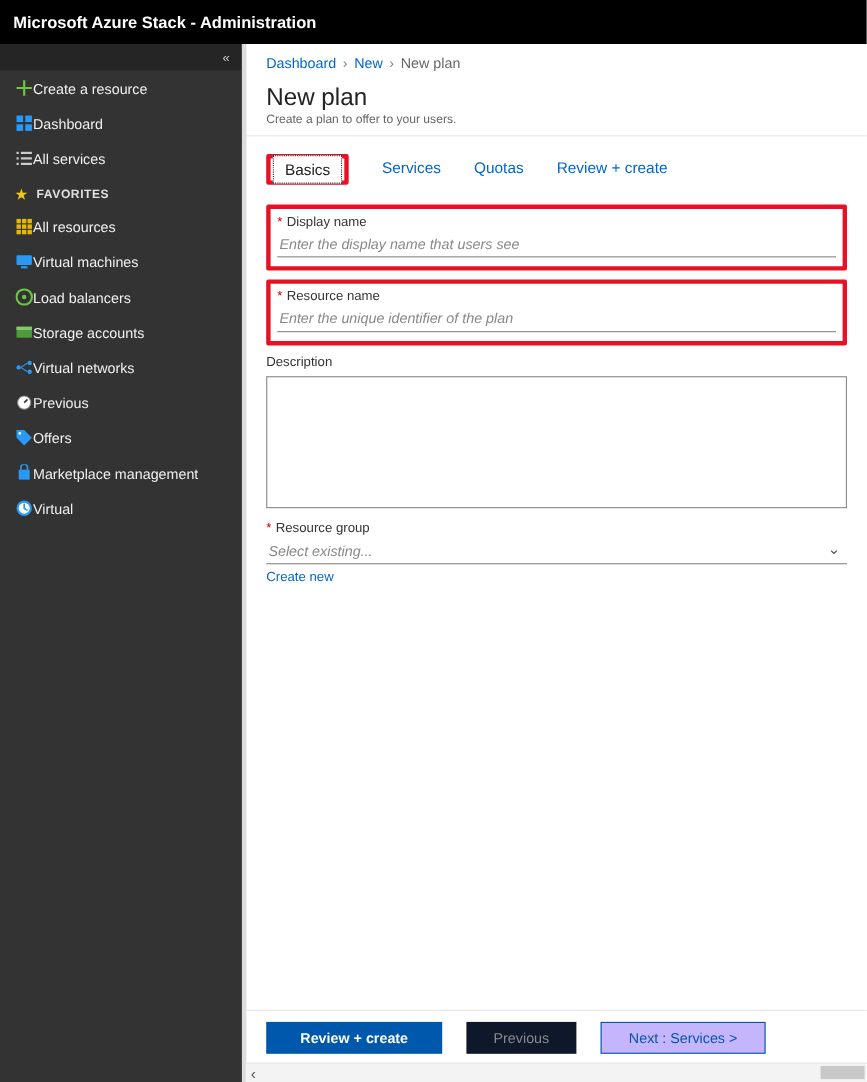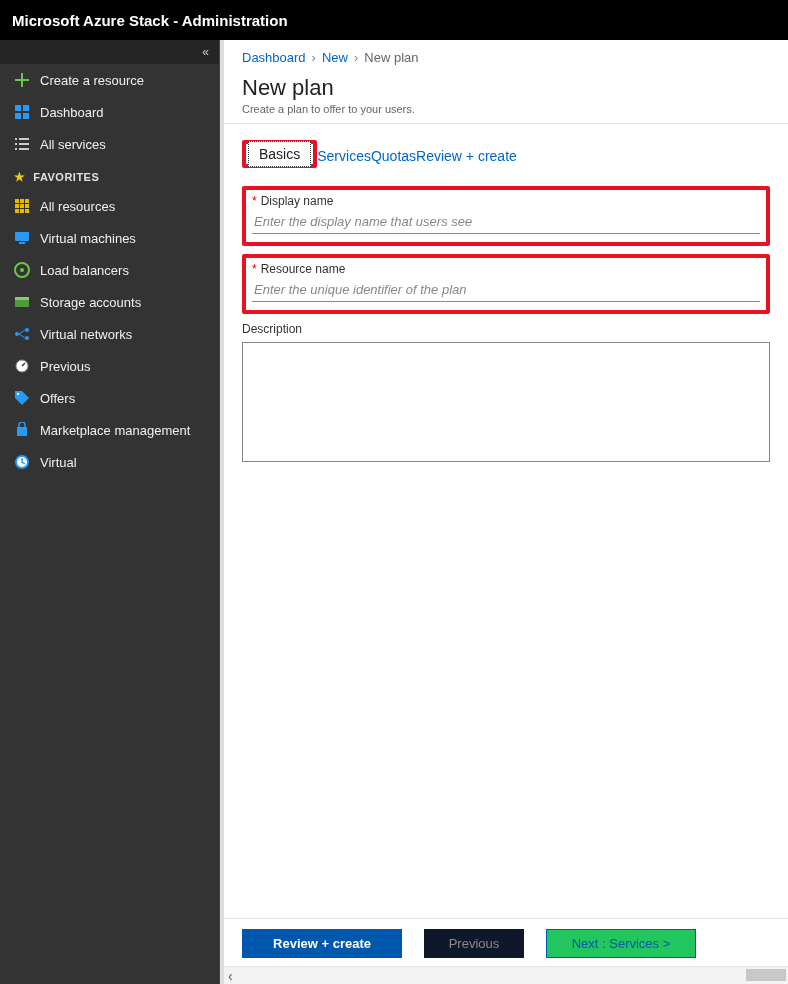--- a/index.html
+++ b/index.html
@@ -48,21 +48,20 @@
     justify-content: flex-end;
     padding-right: 10px;
     color: #ccc;
     font-size: 12px;
     cursor: pointer;
   }
   .nav-item {
     display: flex;
     align-items: center;
     padding: 8px 14px;
-    gap: 10px;
     cursor: pointer;
     font-size: 13px;
     color: #f0f0f0;
   }
   .nav-item .icon {
     width: 16px;
     height: 16px;
     display: inline-flex;
     align-items: center;
     justify-content: center;
@@ -115,23 +114,23 @@
   }
   .page-subtitle {
     font-size: 11px;
     color: #666;
     margin-top: 2px;
   }
 
   
   .tabs-row {
     display: flex;
-    align-items: flex-end;
+    align-items: flex-start;
     padding: 16px 30px 0 18px;
-    gap: 0;
+    gap: 30px;
     font-size: 14px;
   }
   .tab {
     color: #0066cc;
     cursor: pointer;
     padding: 4px 0;
   }
   .tab.active-wrap {
     border: 4px solid #e81123;
     border-radius: 2px;
@@ -241,21 +240,21 @@
     font-weight: 600;
     min-width: 160px;
   }
   .btn-disabled {
     background: #0f172a;
     color: #8a8a8a;
     cursor: not-allowed;
     min-width: 100px;
   }
   .btn-outline {
-    background: #22c55e;
+    background: #c4b5fd;
     color: #0058ad;
     border: 1px solid #0058ad;
     min-width: 150px;
   }
 
   
   .hscroll {
     height: 18px;
     background: #f3f3f3;
     margin: 8px 0 0 0;
@@ -473,20 +472,31 @@
           <span class="req">*</span><span>Resource name</span>
         </div>
         <input type="text" class="text-input" placeholder="Enter the unique identifier of the plan" style="">
       </div>
 
       <div class="field-block">
         <div class="field-label">Description</div>
         <textarea class="desc-area" style=""></textarea>
       </div>
 
+      <div class="field-block">
+        <div class="field-label">
+          <span class="req">*</span><span>Resource group</span>
+        </div>
+        <div class="select-wrap">
+          <div class="select-input">
+            <span>Select existing...</span>
+          </div>
+        </div>
+        <span class="create-link">Create new</span>
+      </div>
 
     </div>
 
     <div class="footer-bar">
       <button class="btn btn-primary">Review + create</button>
       <button class="btn btn-disabled">Previous</button>
       <button class="btn btn-outline">Next : Services &gt;</button>
     </div>
 
     <div class="hscroll">

